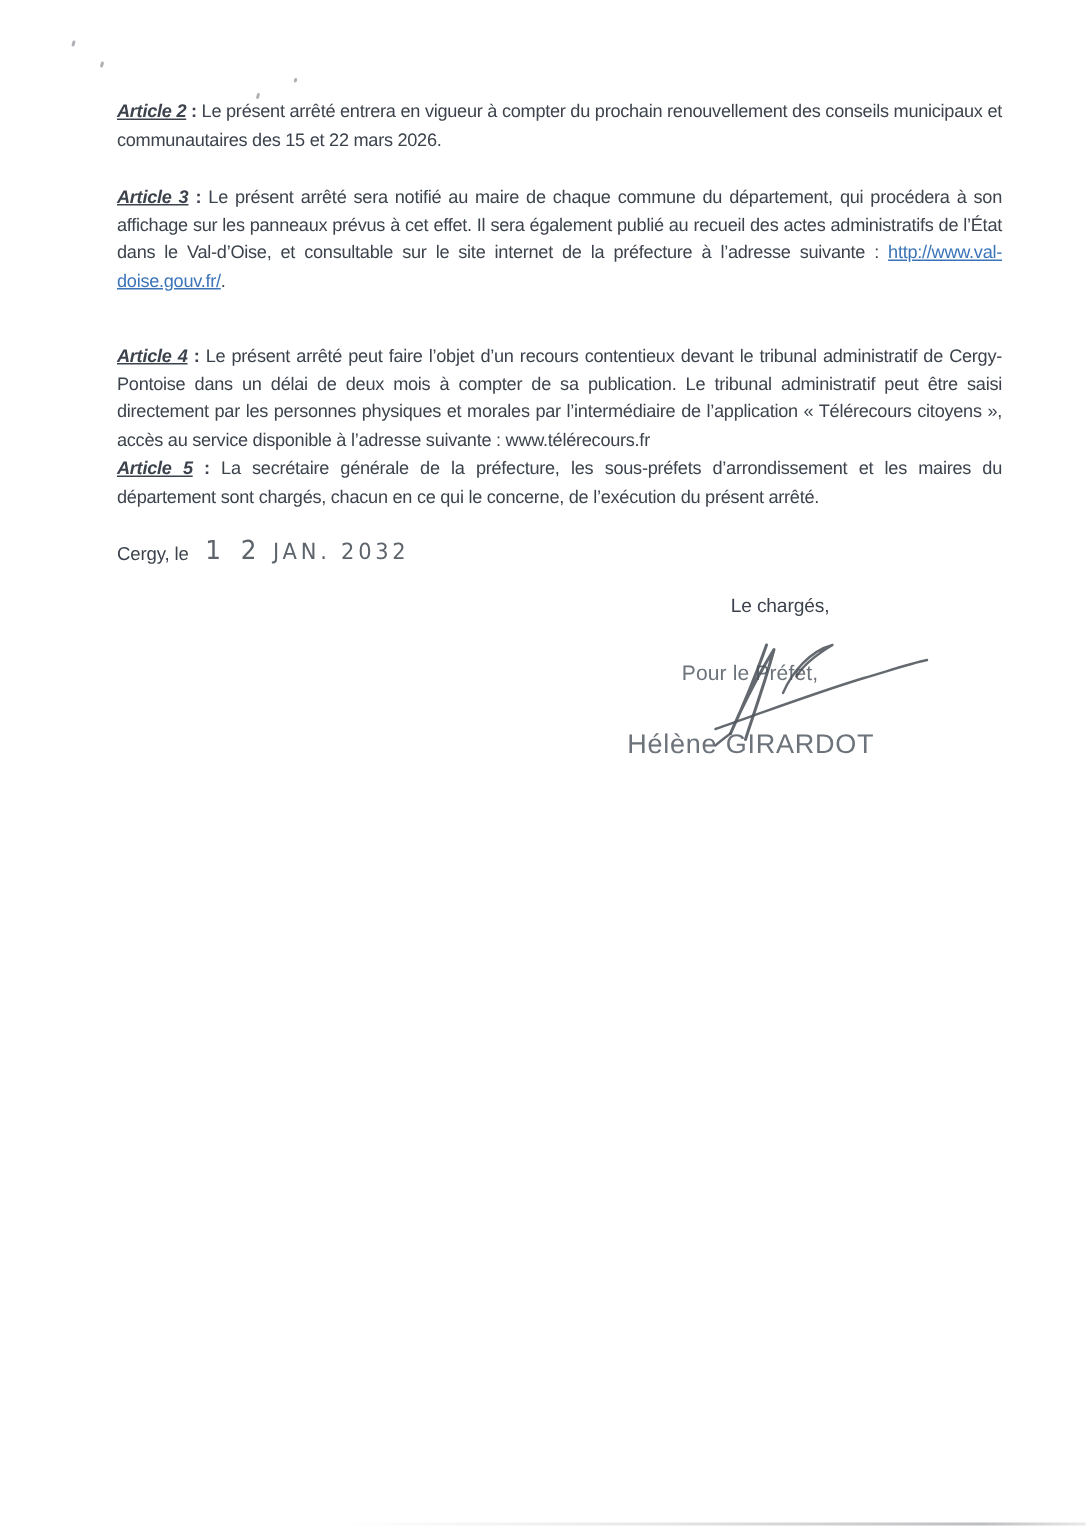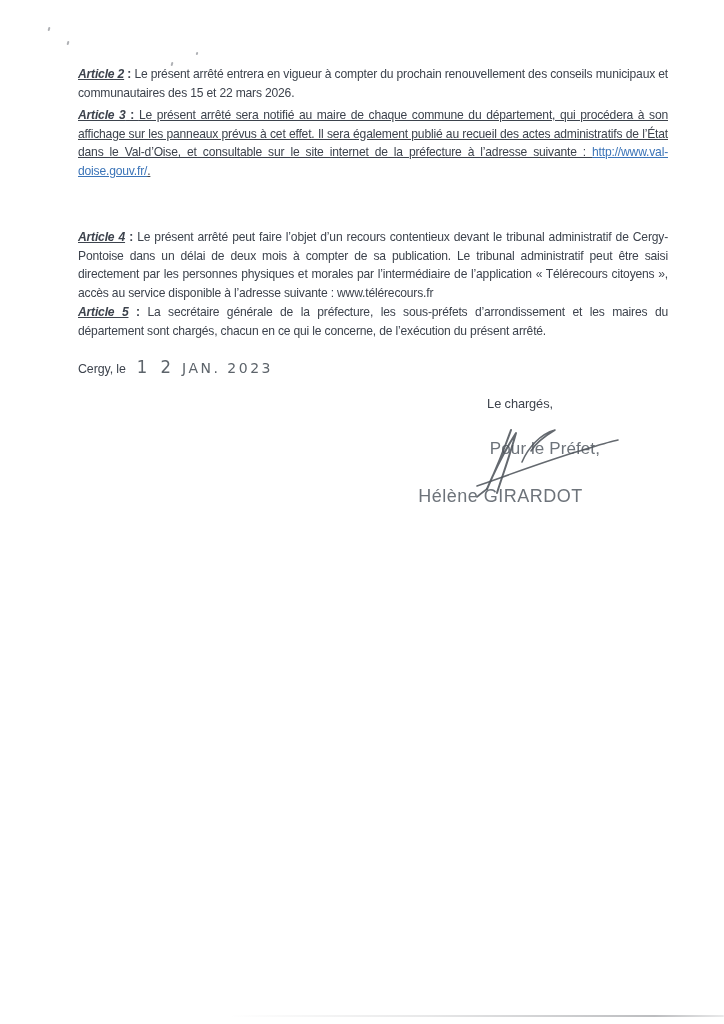--- a/index.html
+++ b/index.html
@@ -19,21 +19,21 @@
     position: absolute;
     left: 78px;
     width: 590px;
     margin: 0;
     font-size: 12.1px;
     line-height: 18.6px;
     letter-spacing: -0.18px;
     text-align: justify;
   }
   .art-2 { top: 65px; }
-  .art-3 { top: 106px; text-decoration: underline; }
+  .art-3 { top: 122px; }
   .art-4 { top: 198px; margin-top: 30px; }
   .art-5 { top: 303px; }
   .art-label {
     font-weight: bold;
     font-style: italic;
     text-decoration: underline;
   }
   .art-sep { font-weight: bold; }
   .doc-link {
     color: var(--link_color, #3b74b8);
@@ -69,22 +69,22 @@
   .prefet-title {
     position: absolute;
     top: 396px; left: 430px; width: 180px;
     text-align: center;
     font-size: 12.8px;
     letter-spacing: -0.1px;
   }
   .delegation {
     position: absolute;
     top: 441px; left: 400px; width: 200px;
-    text-align: right;
-    font-size: 17px;
+    text-align: center;
+    font-size: 14px;
     line-height: 15px;
     color: var(--delegation_color, #6d737a);
     letter-spacing: 0.1px;
   }
   .sig-name {
     position: absolute;
     top: 486px; left: 398px; width: 205px;
     text-align: center;
     font-size: 18px;
     color: var(--delegation_color, #6d737a);
@@ -147,21 +147,21 @@
     <span class="art-label">Article 4</span><span class="art-sep"> : </span><span>Le présent arrêté peut faire l’objet d’un recours contentieux devant le tribunal administratif de Cergy-Pontoise dans un délai de deux mois à compter de sa publication. Le tribunal administratif peut être saisi directement par les personnes physiques et morales par l’intermédiaire de l’application « Télérecours citoyens », accès au service disponible à l’adresse suivante : www.télérecours.fr</span><a class="doc-link"></a><span></span>
   </p>
 
   <p class="article art-5">
     <span class="art-label">Article 5</span><span class="art-sep"> : </span><span>La secrétaire générale de la préfecture, les sous-préfets d’arrondissement et les maires du département sont chargés, chacun en ce qui le concerne, de l’exécution du présent arrêté.</span><a class="doc-link"></a><span></span>
   </p>
 
   <div class="dateline">
     <span class="dateline-place">Cergy, le</span>
     <span class="stamp">
-      <span class="stamp-day">1 2</span><span class="stamp-rest">JAN. 2023</span>
+      <span class="stamp-day">1 2</span><span class="stamp-rest">JAN. 2032</span>
     </span>
   </div>
 
   <div class="prefet-title">Le chargés,</div>
 
   <div class="delegation">
     <div>Pour le Préfet,</div>
   </div>
 
   <svg class="sig-svg" viewBox="0 0 195 98" xmlns="http://www.w3.org/2000/svg">

